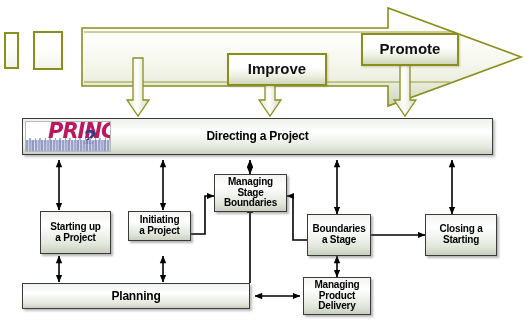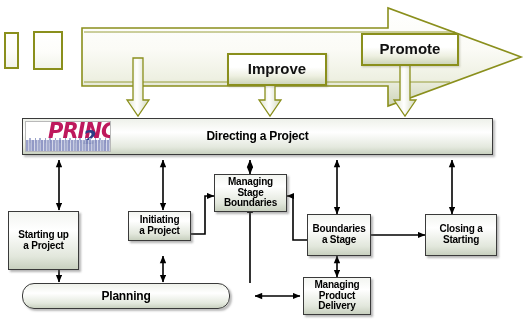--- a/index.html
+++ b/index.html
@@ -179,21 +179,21 @@
     <span>Directing a Project</span>
   </div>
 
   <div class="logo" style="left:25px;top:121px;width:86px;height:31px;">
     <span class="wordmark">PRINCE</span>
     <span class="two">2</span>
     <span class="cityTop"></span>
     <span class="city"></span>
   </div>
 
-  <div class="box proc" style="left:8px;top:211px;width:71px;height:59px;">
+  <div class="box proc" style="left:40px;top:211px;width:71px;height:43px;">
     <span>
       <span>Starting up</span><br>
       <span>a Project</span>
     </span>
   </div>
 
   <div class="box proc" style="left:128px;top:211px;width:63px;height:30px;">
     <span>
       <span>Initiating</span><br>
       <span>a Project</span>
@@ -223,17 +223,17 @@
   </div>
 
   <div class="box proc" style="left:303px;top:277px;width:68px;height:38px;">
     <span>
       <span>Managing</span><br>
       <span>Product</span><br>
       <span>Delivery</span>
     </span>
   </div>
 
-  <div class="box bar" style="left:22px;top:283px;width:208px;height:26px;border-radius:12px;">
+  <div class="box bar" style="left:22px;top:283px;width:228px;height:26px;">
     <span>Planning</span>
   </div>
 
 </div>
 
 </body></html>

